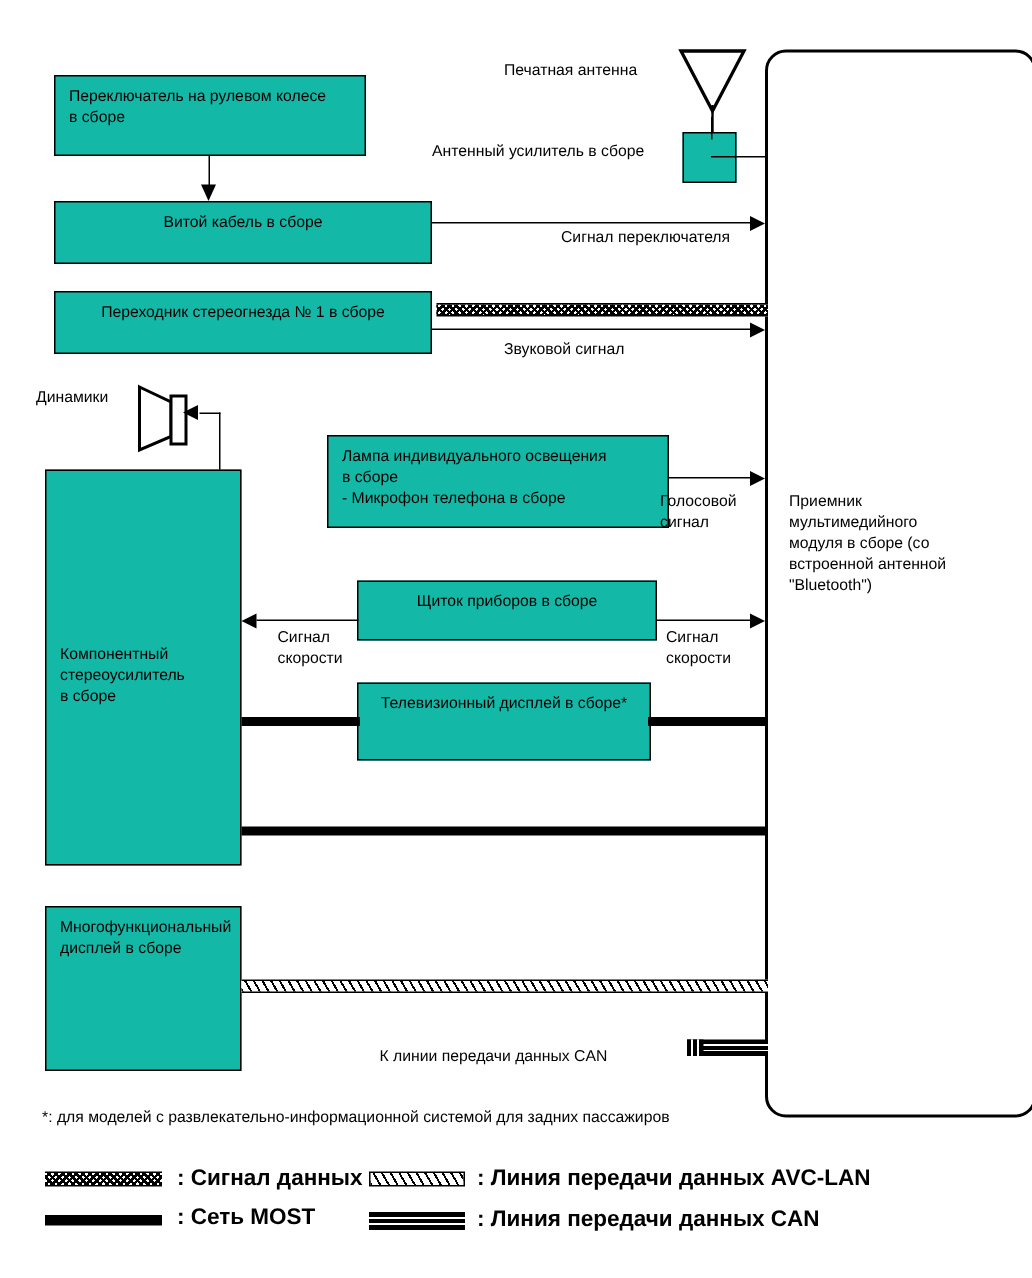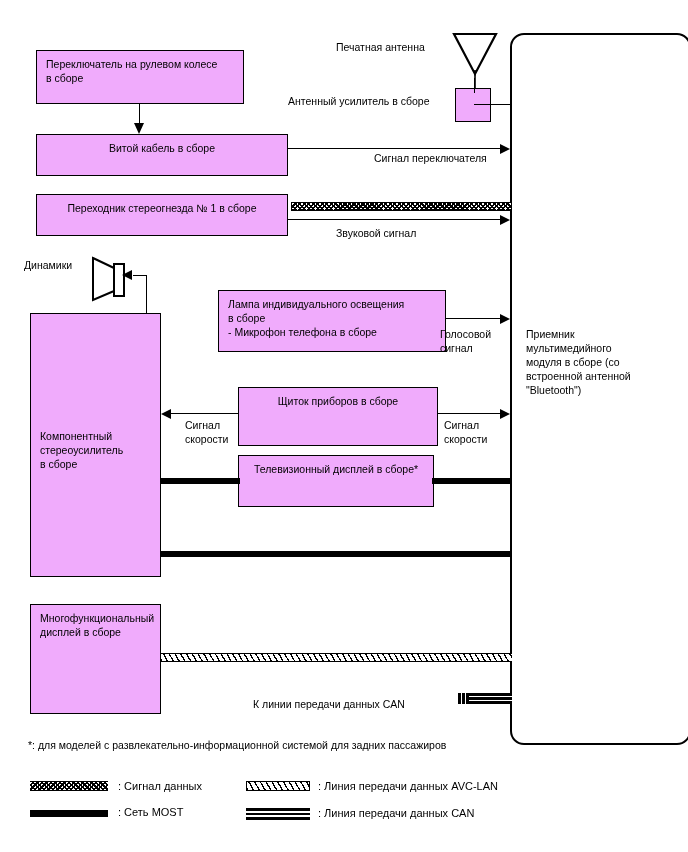--- a/index.html
+++ b/index.html
@@ -1,20 +1,20 @@
 <!DOCTYPE html>
 <html><head>
 <meta charset="utf-8">
 <style>
   html,body{margin:0;padding:0;background:#fff;}
   body{width:688px;height:852px;position:relative;
        font-family:"Liberation Sans","DejaVu Sans",sans-serif;
        color:#000;-webkit-font-smoothing:none;}
   #diagram{position:absolute;left:0;top:0;width:688px;height:852px;}
-  .node{position:absolute;box-sizing:border-box;border:1.6px solid #000;background:#f0abfc;}
+  .node{position:absolute;box-sizing:border-box;border:1.6px solid #000;background:#14b8a6;}
   .node .lbl{position:absolute;left:9px;top:6px;right:6px;font-size:10.5px;line-height:14px;white-space:pre-line;}
   .node.center .lbl{left:0;right:0;top:6px;text-align:center;}
   .txt{position:absolute;font-size:10.5px;line-height:14px;white-space:pre-line;}
   .receiver{position:absolute;box-sizing:border-box;border:2.4px solid #000;border-radius:14px;background:#fff;}
   .receiver .lbl{position:absolute;left:14px;top:292px;right:8px;font-size:10.5px;line-height:14px;white-space:pre-line;}
   .ln{position:absolute;background:#000;}
   .hline{height:1.4px;}
   .vline{width:1.4px;}
   .most{position:absolute;background:#000;height:6px;}
   .data-sig{position:absolute;height:9px;box-sizing:border-box;border-top:1.3px solid #000;border-bottom:1.3px solid #000;
@@ -25,21 +25,21 @@
   .avclan{position:absolute;height:9px;box-sizing:border-box;border-top:1.4px solid #000;border-bottom:1.4px solid #000;
     background-image:repeating-linear-gradient(60deg,#000 0 1.3px,#fff 1.3px 5px);
     background-color:#fff;}
   .can{position:absolute;height:11px;box-sizing:border-box;
        background:linear-gradient(#000 0 3px,#fff 3px 4.2px,#000 4.2px 6.8px,#fff 6.8px 8px,#000 8px 11px);}
   .canv{position:absolute;width:11px;
        background:linear-gradient(90deg,#000 0 3px,#fff 3px 4.2px,#000 4.2px 6.8px,#fff 6.8px 8px,#000 8px 11px);}
   .arrow-r{position:absolute;width:0;height:0;border-top:5px solid transparent;border-bottom:5px solid transparent;border-left:10px solid #000;}
   .arrow-l{position:absolute;width:0;height:0;border-top:5px solid transparent;border-bottom:5px solid transparent;border-right:10px solid #000;}
   .arrow-d{position:absolute;width:0;height:0;border-left:5.5px solid transparent;border-right:5.5px solid transparent;border-top:11px solid #000;}
-  .legend-row{position:absolute;font-size:11px;line-height:14px;}
+  .legend-row{position:absolute;font-size:15px;line-height:14px;font-weight:bold;}
   .sw{position:absolute;}
   .sw-data{width:78px;height:10px;box-sizing:border-box;border-top:1.3px solid #000;border-bottom:1.3px solid #000;
     background-image:
       repeating-linear-gradient(45deg,#000 0 1.6px,transparent 1.6px 3.2px),
       repeating-linear-gradient(-45deg,#000 0 1.6px,transparent 1.6px 3.2px);
     background-color:#fff;}
   .sw-most{width:78px;height:7px;background:#000;}
   .sw-avc{width:64px;height:10px;box-sizing:border-box;border:1.3px solid #000;
     background-image:repeating-linear-gradient(60deg,#000 0 1.3px,#fff 1.3px 5px);background-color:#fff;}
   .sw-can{width:64px;height:12px;background:linear-gradient(#000 0 3.2px,#fff 3.2px 4.6px,#000 4.6px 7.4px,#fff 7.4px 8.8px,#000 8.8px 12px);}
@@ -114,21 +114,21 @@
   <div class="node" style="left:218px;top:290px;width:228px;height:62px;">
     <span class="lbl">Лампа индивидуального освещения
 в сборе
 - Микрофон телефона в сборе</span>
   </div>
   <div class="ln hline" style="left:446px;top:318px;width:57px;"></div>
   <div class="arrow-r" style="left:500px;top:314px;"></div>
   <span class="txt" style="left:440px;top:327px;">Голосовой
 сигнал</span>
 
-  <div class="node center" style="left:238px;top:387px;width:200px;height:59px;">
+  <div class="node center" style="left:238px;top:387px;width:200px;height:40px;">
     <span class="lbl">Щиток приборов в сборе</span>
   </div>
 
   <div class="ln hline" style="left:171px;top:413px;width:68px;"></div>
   <div class="arrow-l" style="left:161px;top:409px;"></div>
   <span class="txt" style="left:185px;top:418px;">Сигнал
 скорости</span>
 
   <div class="ln hline" style="left:438px;top:413px;width:65px;"></div>
   <div class="arrow-r" style="left:500px;top:409px;"></div>

